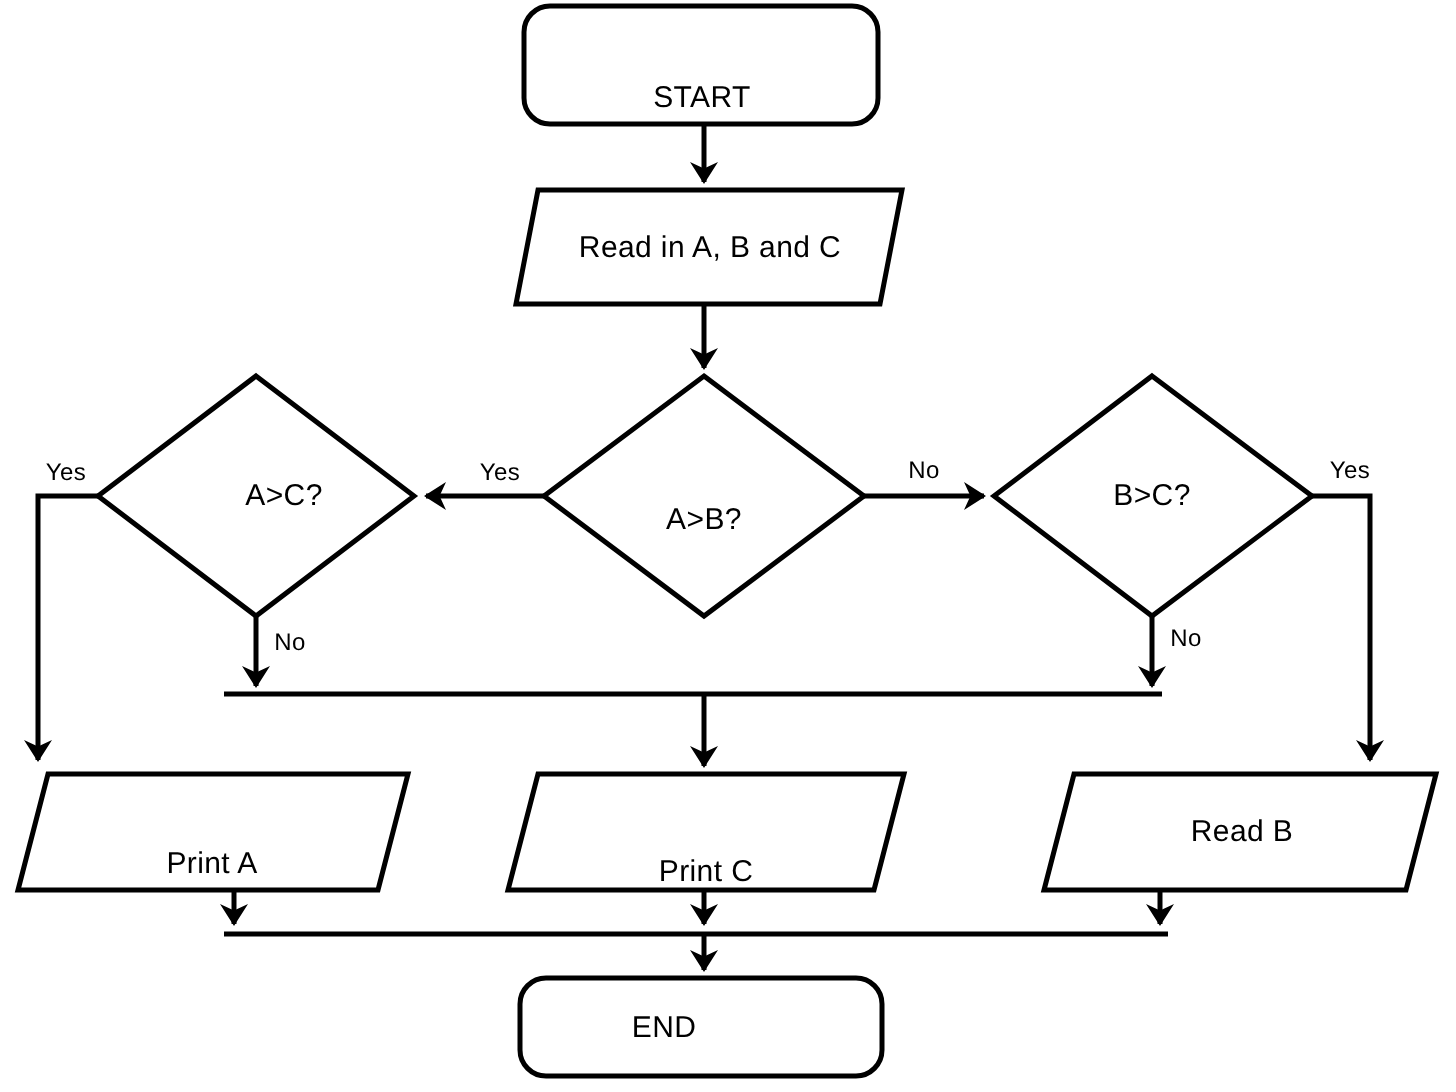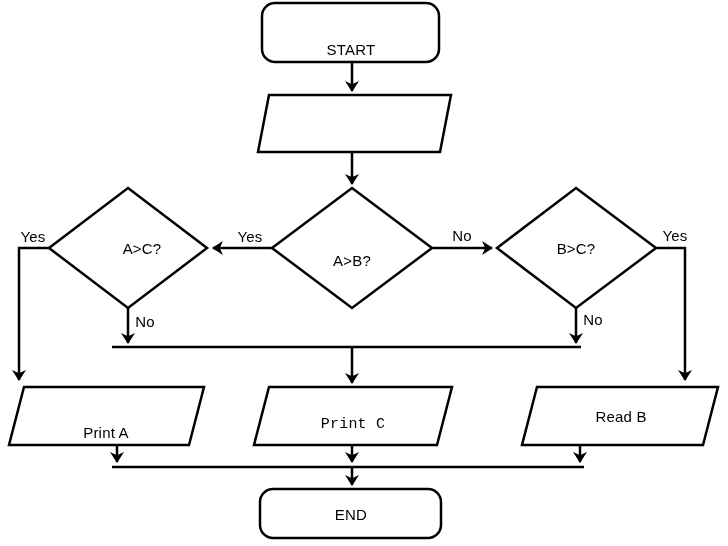--- a/index.html
+++ b/index.html
@@ -18,21 +18,21 @@
   }
   .canvas svg {
     position: absolute;
     left: 0;
     top: 0;
   }
   .lbl {
     position: absolute;
     transform: translate(-50%, -50%);
     white-space: nowrap;
-    font-size: 15px;
+    font-size: 12px;
     line-height: 1;
     color: #000000;
     letter-spacing: 0.2px;
   }
   .node-lbl { font-size: 15px; }
 </style>
 </head>
 <body>
 
 <div class="canvas">
@@ -78,27 +78,28 @@
 
       <polygon points="24,387 204,387 189,445 9,445"></polygon>
       <polygon points="269,387 452,387 437,445 254,445"></polygon>
       <polygon points="537,387 718,387 703,445 522,445"></polygon>
 
       <rect x="260" y="489" width="181" height="49" rx="13"></rect>
     </g>
   </svg>
 
   <div class="lbl node-lbl" style="left:351px; top:33px;margin-top:16px;">START</div>
+  <div class="lbl node-lbl" style="left:355px; top:124px;">Read in A, B and C</div>
   <div class="lbl node-lbl" style="left:142px; top:248px;">A&gt;C?</div>
   <div class="lbl node-lbl" style="left:352px; top:260px;">A&gt;B?</div>
   <div class="lbl node-lbl" style="left:576px; top:248px;">B&gt;C?</div>
   <div class="lbl node-lbl" style="left:106px; top:432px;">Print A</div>
-  <div class="lbl node-lbl" style="left:353px; top:424px;font-family:Liberation Mono, monospace;">Print C</div>
+  <div class="lbl node-lbl" style="left:353px; top:436px;">Print C</div>
   <div class="lbl node-lbl" style="left:621px; top:416px;">Read B</div>
-  <div class="lbl node-lbl" style="left:351px; top:514px;">END</div>
+  <div class="lbl node-lbl" style="left:332px; top:514px;">END</div>
 
   <div class="lbl" style="left:33px;  top:236px;">Yes</div>
   <div class="lbl" style="left:250px; top:236px;">Yes</div>
   <div class="lbl" style="left:462px; top:235px;">No</div>
   <div class="lbl" style="left:675px; top:235px;">Yes</div>
   <div class="lbl" style="left:145px; top:321px;">No</div>
   <div class="lbl" style="left:593px; top:319px;">No</div>
 
 </div>
 

